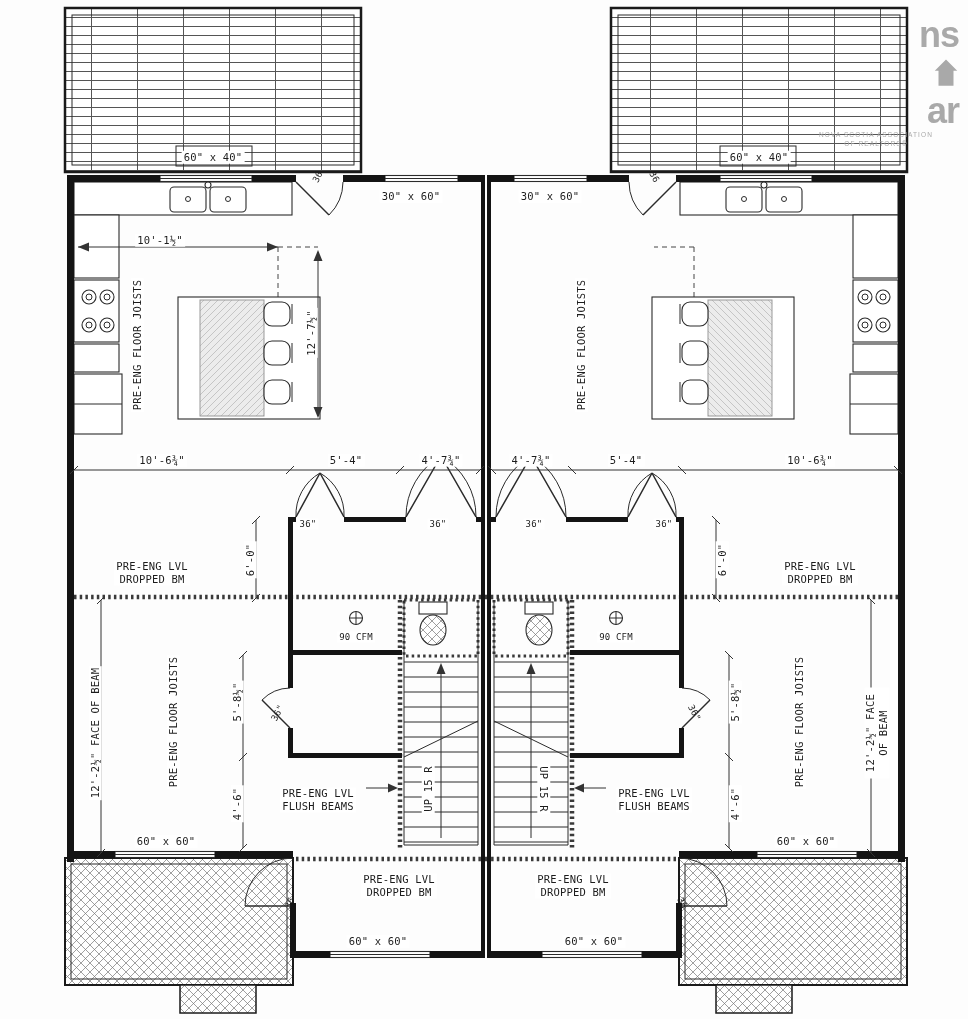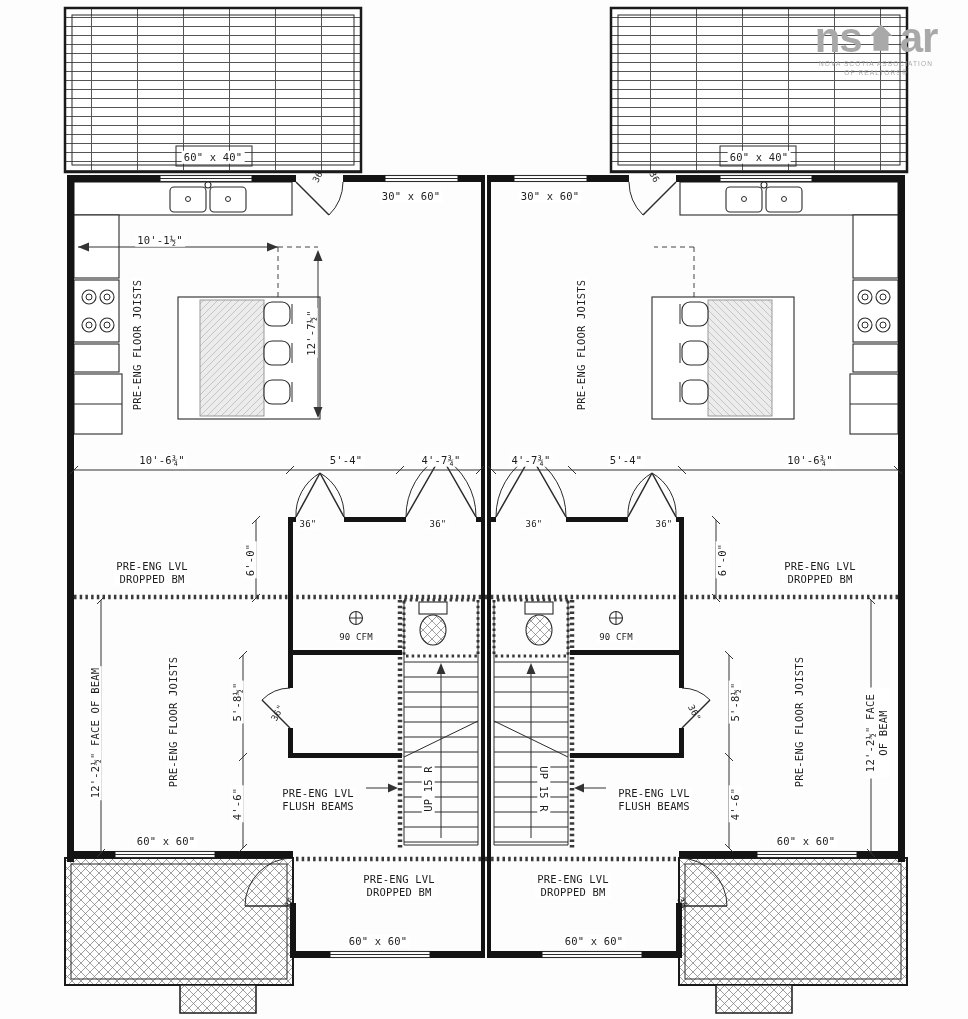--- a/index.html
+++ b/index.html
@@ -35,21 +35,21 @@
   .dim  { stroke: #333;    stroke-width: 1;   fill: none; }
   .arr  { fill: #333; stroke: none; }
 
   #logo {
     position: absolute; top: 20px; left: 793px; width: 166px; z-index: 3;
     text-align: center; color: #a9a9a9;
     font-family: "Liberation Sans", sans-serif;
   }
   #logo .brand {
     display: flex; justify-content: center; align-items: flex-end; gap: 6px;
-    font-size: 42px; font-weight: bold; line-height: .85; letter-spacing: -1px;
+    font-size: 36px; font-weight: bold; line-height: .85; letter-spacing: -1px; flex-direction: column;
   }
   #logo .sub { margin-top: 3px; font-size: 6.5px; letter-spacing: 1.1px; line-height: 1.4; }
 </style>
 </head>
 <body>
 
 <div id="stage">
 
   <svg id="plan-svg" width="968" height="1019" viewBox="0 0 968 1019">
     <defs>

